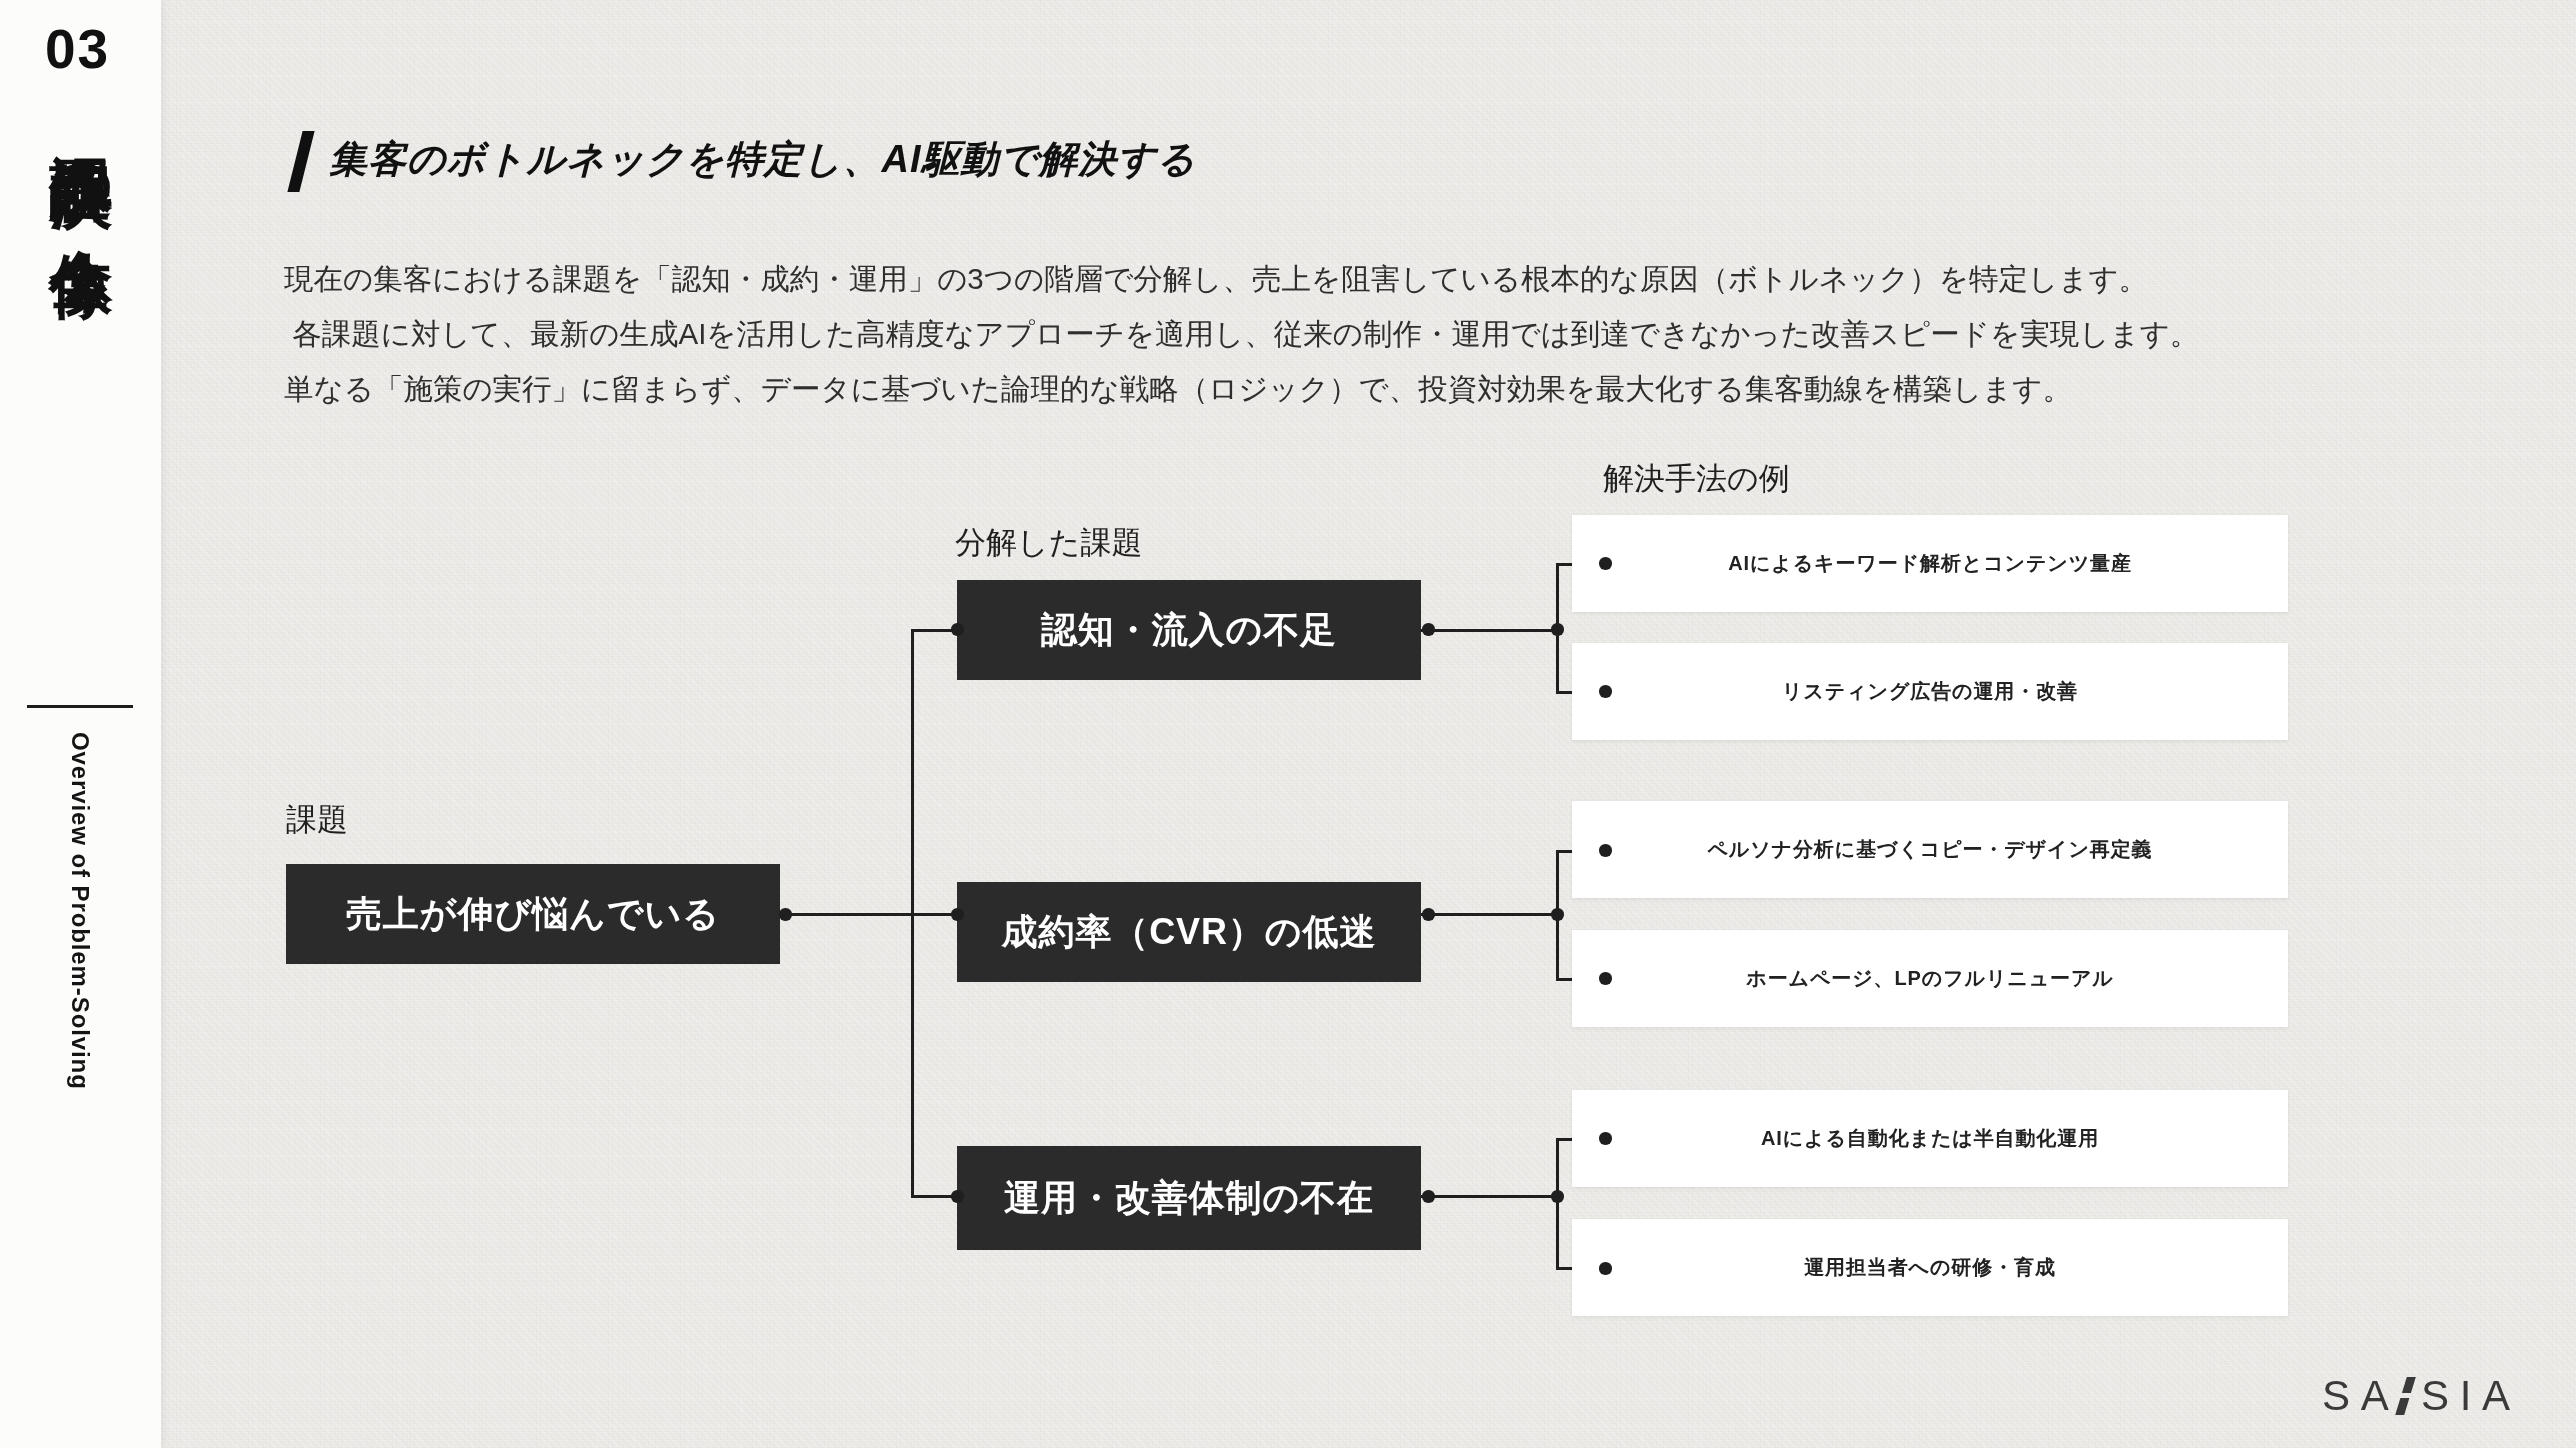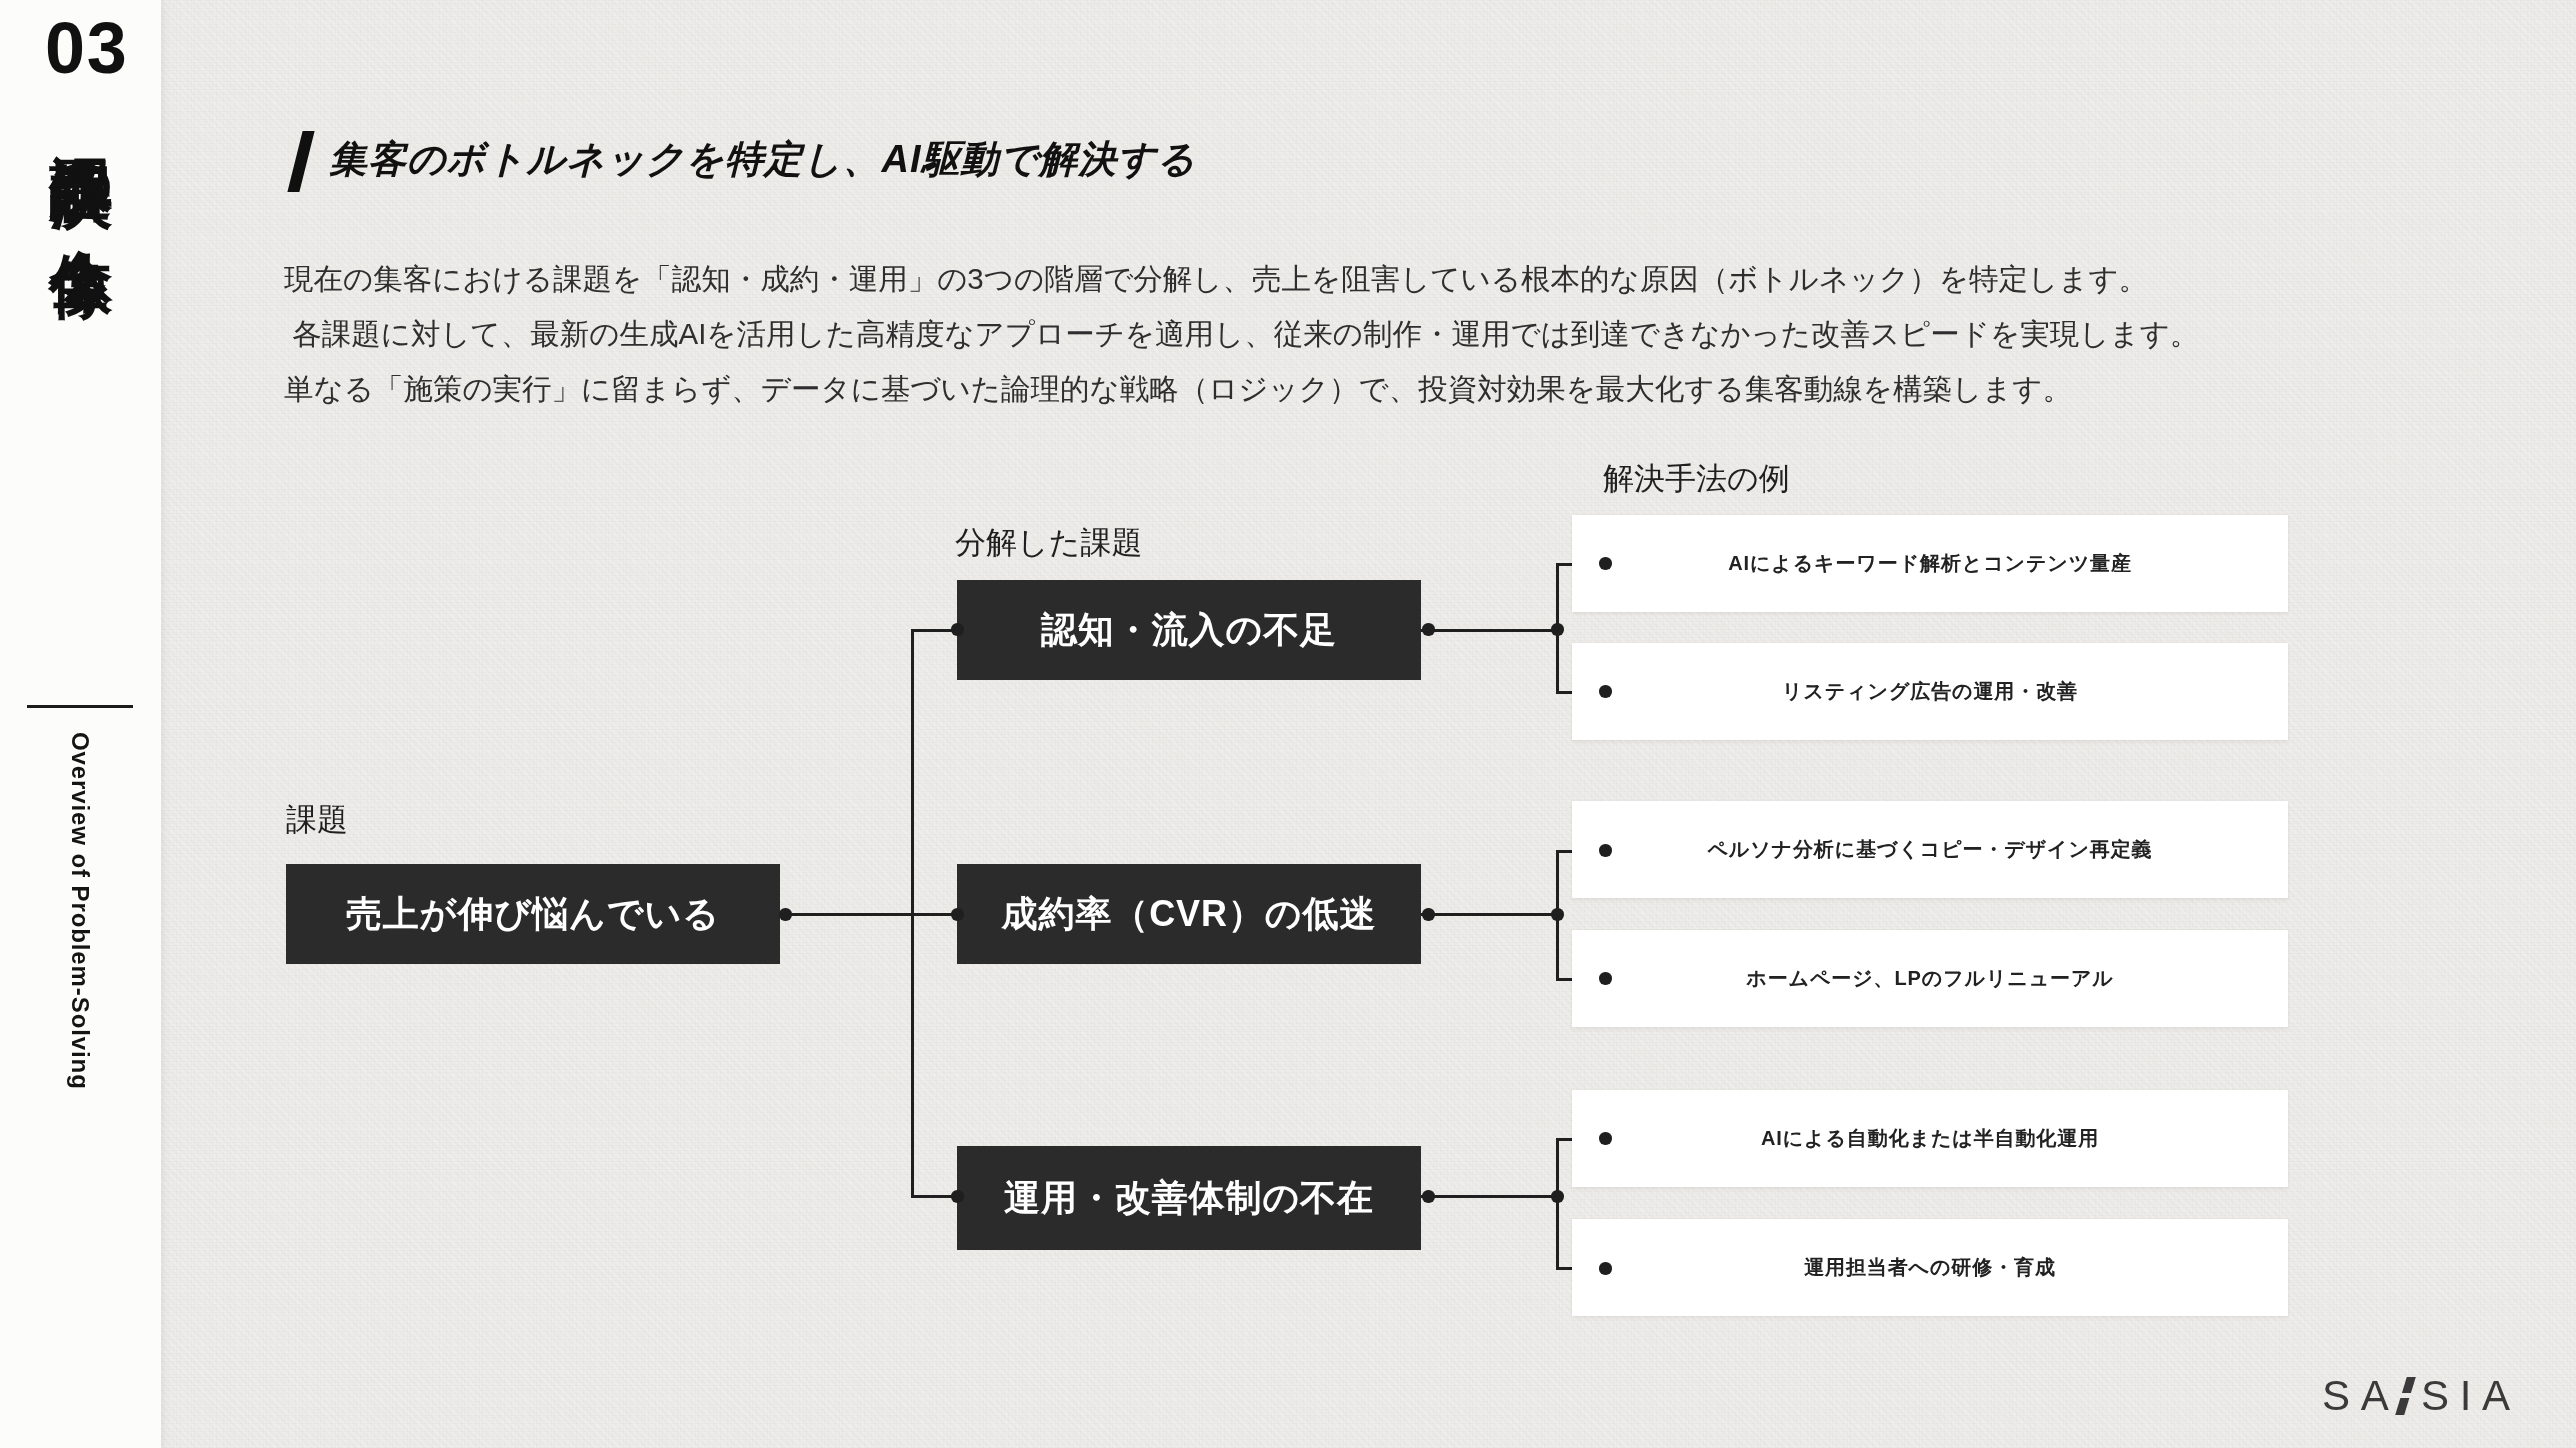--- a/index.html
+++ b/index.html
@@ -19,22 +19,22 @@
       repeating-linear-gradient(45deg, rgba(255,255,255,.20) 0 1.8px, transparent 1.8px 5.4px);
   }
   
   .sidebar{
     position:absolute;left:0;top:0;width:161px;height:1448px;
     background:var(--sidebar,#fcfcfb);
     box-shadow:2.7px 0 9px rgba(0,0,0,.06);
     z-index:3;
   }
   .sidebar-number{
-    position:absolute;left:45px;top:7px;
-    font-size:72px;font-weight:800;color:#111;letter-spacing:1.8px;
+    position:absolute;left:45px;top:17px;
+    font-size:55px;font-weight:800;color:#111;letter-spacing:1.8px;
   }
   .sidebar-title-jp{
     position:absolute;left:50px;top:104px;height:608px;
     writing-mode:vertical-rl;text-orientation:upright;
     font-size:63px;font-weight:800;color:#111;letter-spacing:4.5px;line-height:1;
   }
   .sidebar-divider{
     position:absolute;left:27px;top:705px;width:106px;height:2.7px;background:#1c1c1c;
   }
   .sidebar-title-en{
@@ -111,21 +111,21 @@
     <div class="intro-line">単なる「施策の実行」に留まらず、データに基づいた論理的な戦略（ロジック）で、投資対効果を最大化する集客動線を構築します。</div>
   </div>
 
   <div class="col-label" style="left:286px;top:799px;">課題</div>
   <div class="col-label" style="left:955px;top:522px;">分解した課題</div>
   <div class="col-label" style="left:1603px;top:458px;">解決手法の例</div>
 
   <div class="box-dark" style="left:286px;top:864px;width:494px;height:100px;">売上が伸び悩んでいる</div>
 
   <div class="box-dark" style="left:957px;top:580px;width:464px;height:100px;">認知・流入の不足</div>
-  <div class="box-dark" style="left:957px;top:864px;width:464px;height:100px;text-align:center;">成約率（CVR）の低迷</div>
+  <div class="box-dark" style="left:957px;top:882px;width:464px;height:100px;text-align:center;">成約率（CVR）の低迷</div>
   <div class="box-dark" style="left:957px;top:1146px;width:464px;height:104px;">運用・改善体制の不在</div>
 
   <div class="box-light" style="top:515px;">AIによるキーワード解析とコンテンツ量産</div>
   <div class="box-light" style="top:643px;">リスティング広告の運用・改善</div>
   <div class="box-light" style="top:801px;">ペルソナ分析に基づくコピー・デザイン再定義</div>
   <div class="box-light" style="top:930px;">ホームページ、LPのフルリニューアル</div>
   <div class="box-light" style="top:1090px;">AIによる自動化または半自動化運用</div>
   <div class="box-light" style="top:1219px;">運用担当者への研修・育成</div>
 
   <div class="hline" style="left:785px;top:913px;width:172px;"></div>

